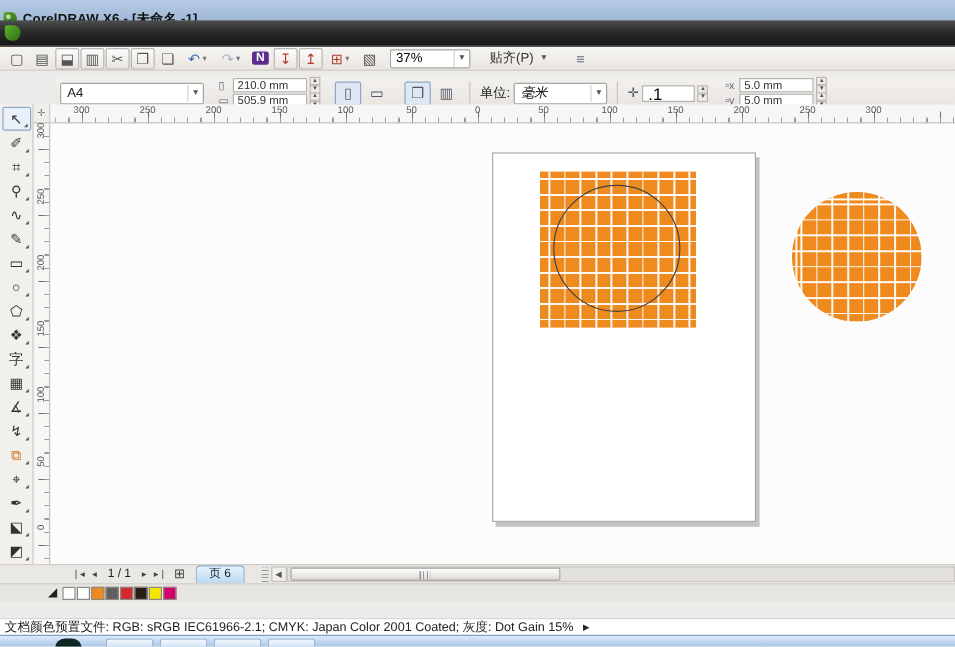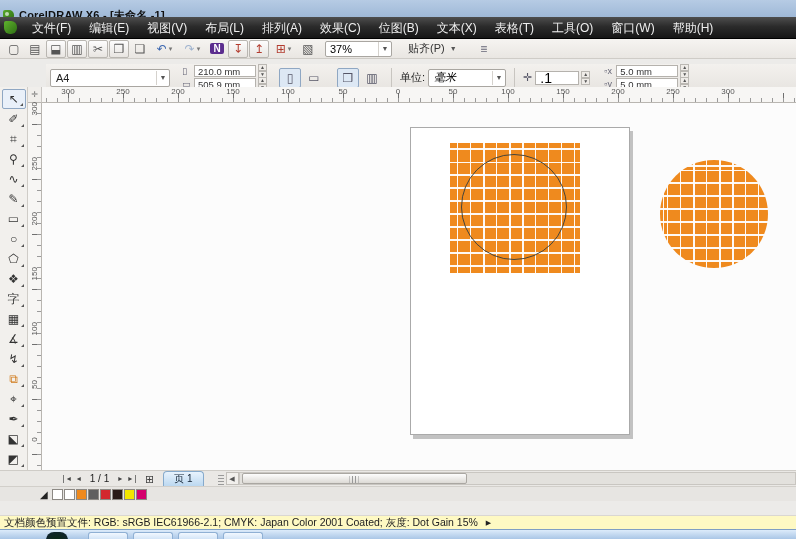--- a/index.html
+++ b/index.html
@@ -115,21 +115,21 @@
     background:repeating-linear-gradient(90deg,#999 0 1px,transparent 1px 3px); }
 
   
   .palrow { position:absolute; left:0; top:486px; width:796px; height:15px; background:#e7e5e2; border-top:1px solid #d2cfca; display:flex; align-items:center; padding-left:40px; }
   .pal-eyedrop { font-size:10px; color:#222; margin-right:4px; }
   .swatch { width:11px; height:11px; border:1px solid #8c8984; margin-right:1px; }
   .swatch.nocolor { background-image:linear-gradient(45deg,transparent 44%,#777 44% 56%,transparent 56%),linear-gradient(-45deg,transparent 44%,#777 44% 56%,transparent 56%); }
 
   
   .status1 { position:absolute; left:0; top:501px; width:796px; height:14px; background:#ecebe8; border-top:1px solid #d2cfca; display:flex; align-items:center; padding-left:4px; font-size:10.5px; color:#222; }
-  .status2 { position:absolute; left:0; top:515px; width:796px; height:14px; background:#fef9c3; border-top:1px solid #dad7d2; display:flex; align-items:center; padding-left:4px; font-size:10.5px; color:#222; }
+  .status2 { position:absolute; left:0; top:515px; width:796px; height:14px; background:#ffffff; border-top:1px solid #dad7d2; display:flex; align-items:center; padding-left:4px; font-size:10.5px; color:#222; }
   .expander { font-size:7px; color:#222; margin-left:8px; }
   .fill-ind { position:absolute; right:18px; top:2px; display:flex; gap:2px; }
   .fill-ind i { display:block; width:4px; height:9px; background:#3b6fd4; border-radius:1px; }
 
   
   .taskbar { position:absolute; left:0; top:529px; width:796px; height:10px; background:linear-gradient(#dcebfa,#aac6e6); border-top:1px solid #7f9fc4; }
   .tb-orb { position:absolute; left:46px; top:2px; width:22px; height:8px; background:radial-gradient(ellipse at 50% 120%,#0a2a12,#123); border-radius:10px 10px 0 0; }
   .task-btn { position:absolute; top:2px; width:40px; height:8px; background:linear-gradient(#f2f8ff,#cfe2f6); border:1px solid #8fb0d4; border-bottom:0; border-radius:3px 3px 0 0; }
 </style>
 </head>
@@ -137,35 +137,20 @@
 
 <div id="app">
 
   <div class="titlebar">
     <span class="title-logo"></span>
     <span class="title-text">CorelDRAW X6 - [未命名 -1]</span>
   </div>
 
   <div class="menubar">
     <span class="menu-logo"></span>
-    <div style="display:flex">
-
-    <span class="menu-item">文件(F)</span>
-        <span class="menu-item">编辑(E)</span>
-        <span class="menu-item">视图(V)</span>
-        <span class="menu-item">布局(L)</span>
-        <span class="menu-item">排列(A)</span>
-        <span class="menu-item">效果(C)</span>
-        <span class="menu-item">位图(B)</span>
-        <span class="menu-item">文本(X)</span>
-        <span class="menu-item">表格(T)</span>
-        <span class="menu-item">工具(O)</span>
-        <span class="menu-item">窗口(W)</span>
-        <span class="menu-item">帮助(H)</span>
-      </div>
   </div>
 
   <div class="toolbar">
     <span style="display:flex;align-items:center;gap:1px">
 
     <span class="tbtn">
           <span class="tool-glyph">▢</span>
         </span>
         <span class="tbtn">
           <span class="tool-glyph">▤</span>
@@ -413,21 +398,21 @@
   </div>
 
   <div class="navrow">
     <span class="nav-spacer"></span>
     <span class="nav-btn">❘◂</span>
     <span class="nav-btn">◂</span>
     <span class="nav-info">1 / 1</span>
     <span class="nav-btn">▸</span>
     <span class="nav-btn">▸❘</span>
     <span class="nav-btn" style="font-size:11px">⊞</span>
-    <span class="page-tab">页 1</span>
+    <span class="page-tab">页 6</span>
     <span class="hsplit"></span>
     <span class="hsb-left">◀</span>
     <span class="hsb-track">
       <span class="hsb-thumb">
         <span class="hsb-grip"></span>
       </span>
     </span>
   </div>
 
   <div class="palrow">

